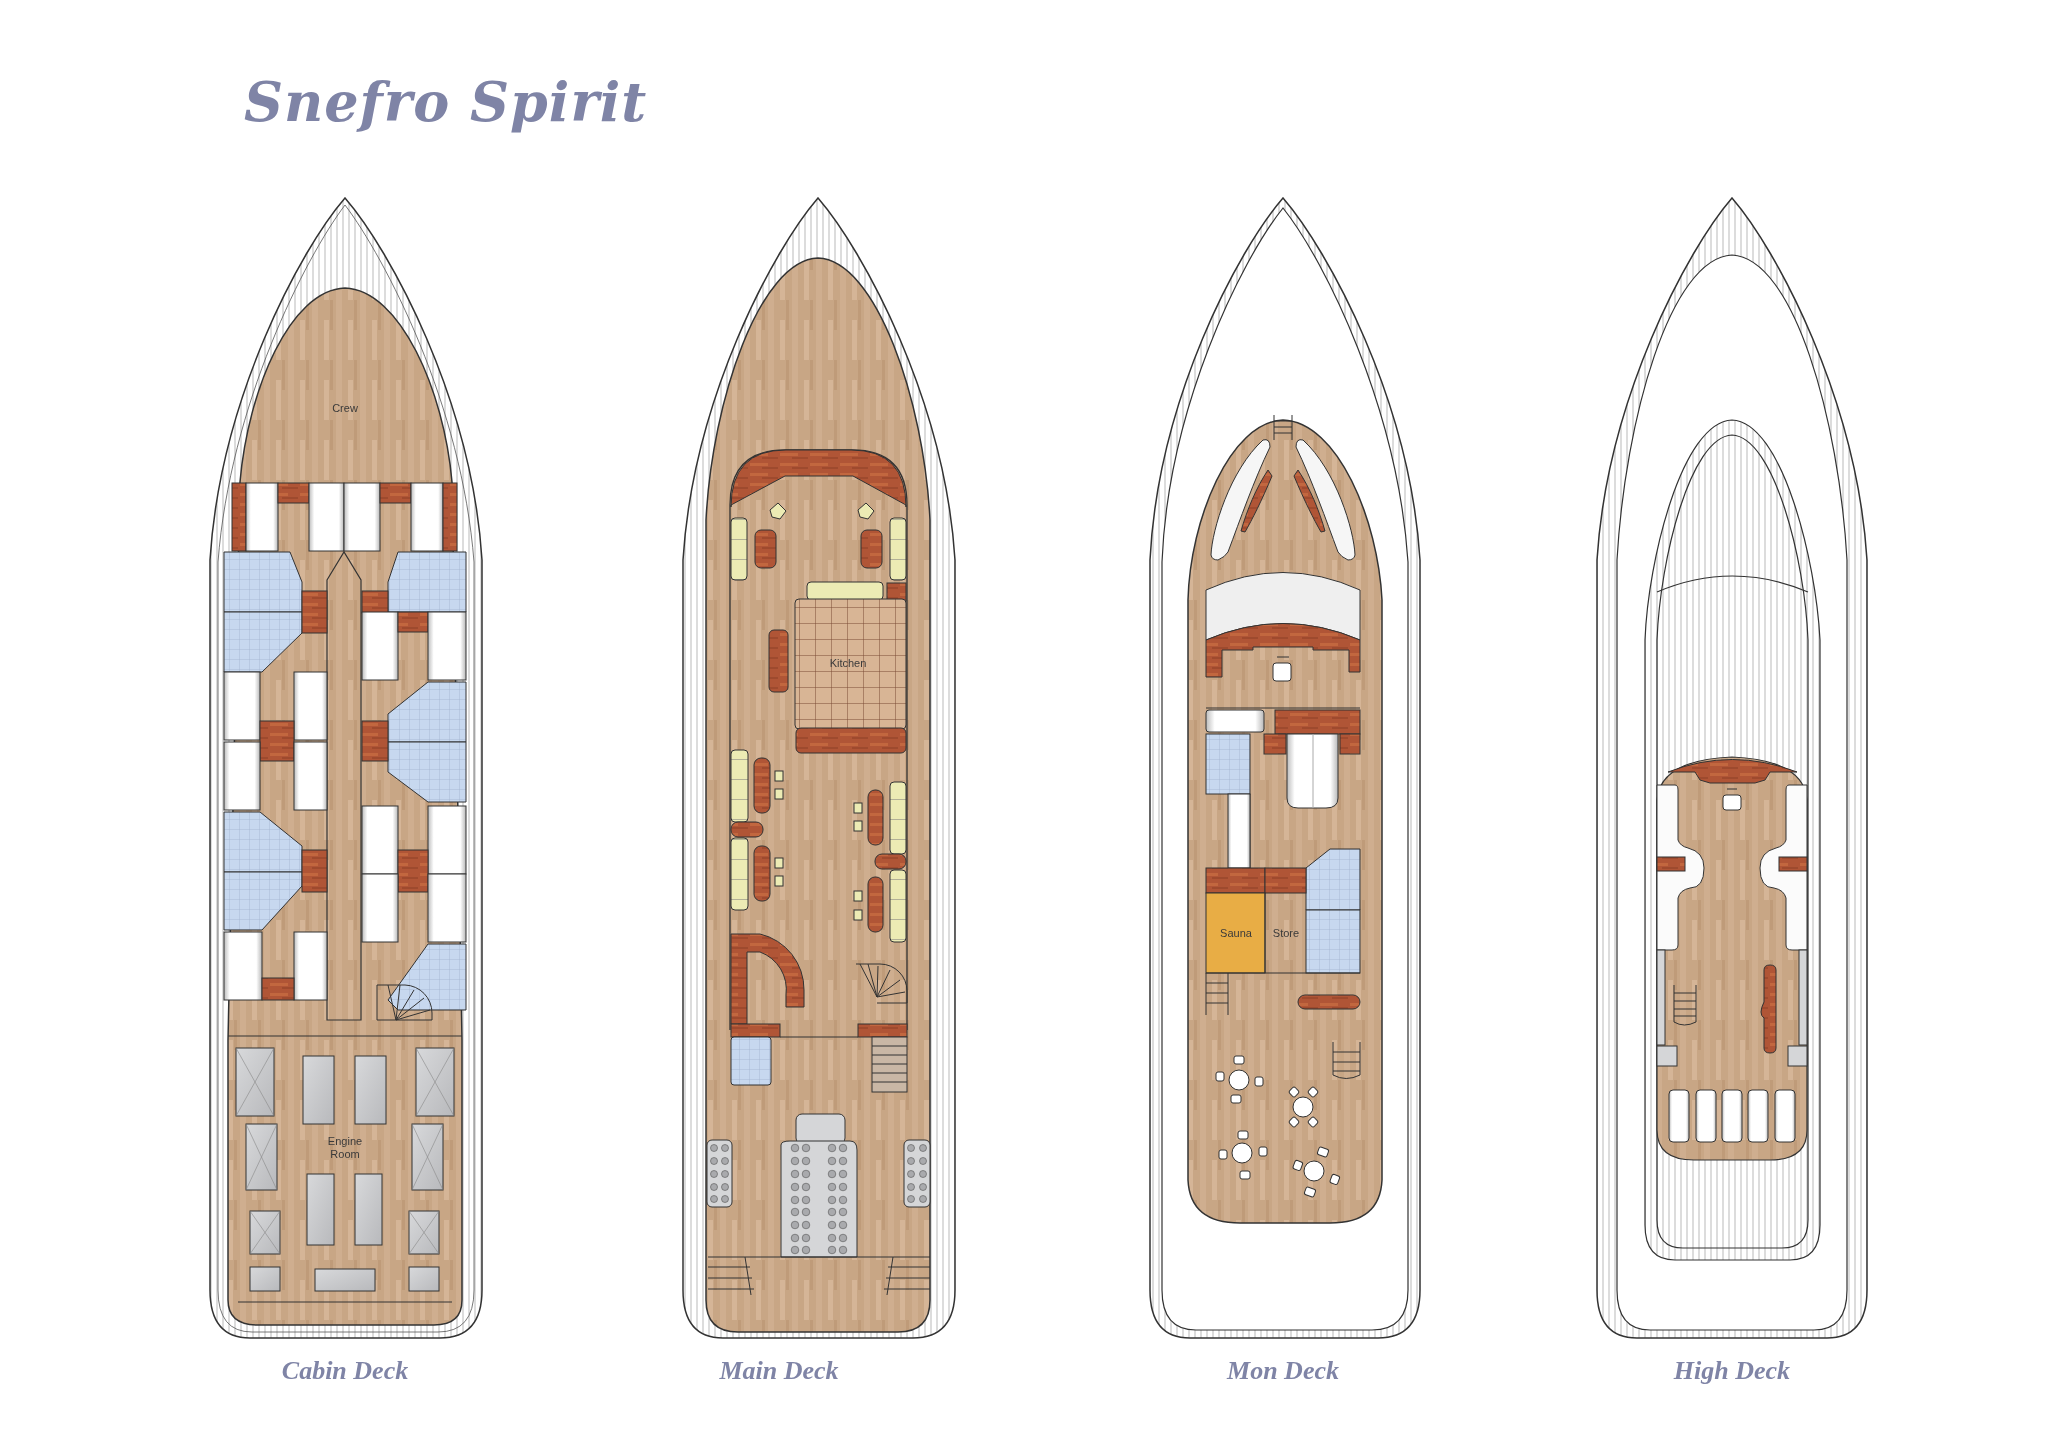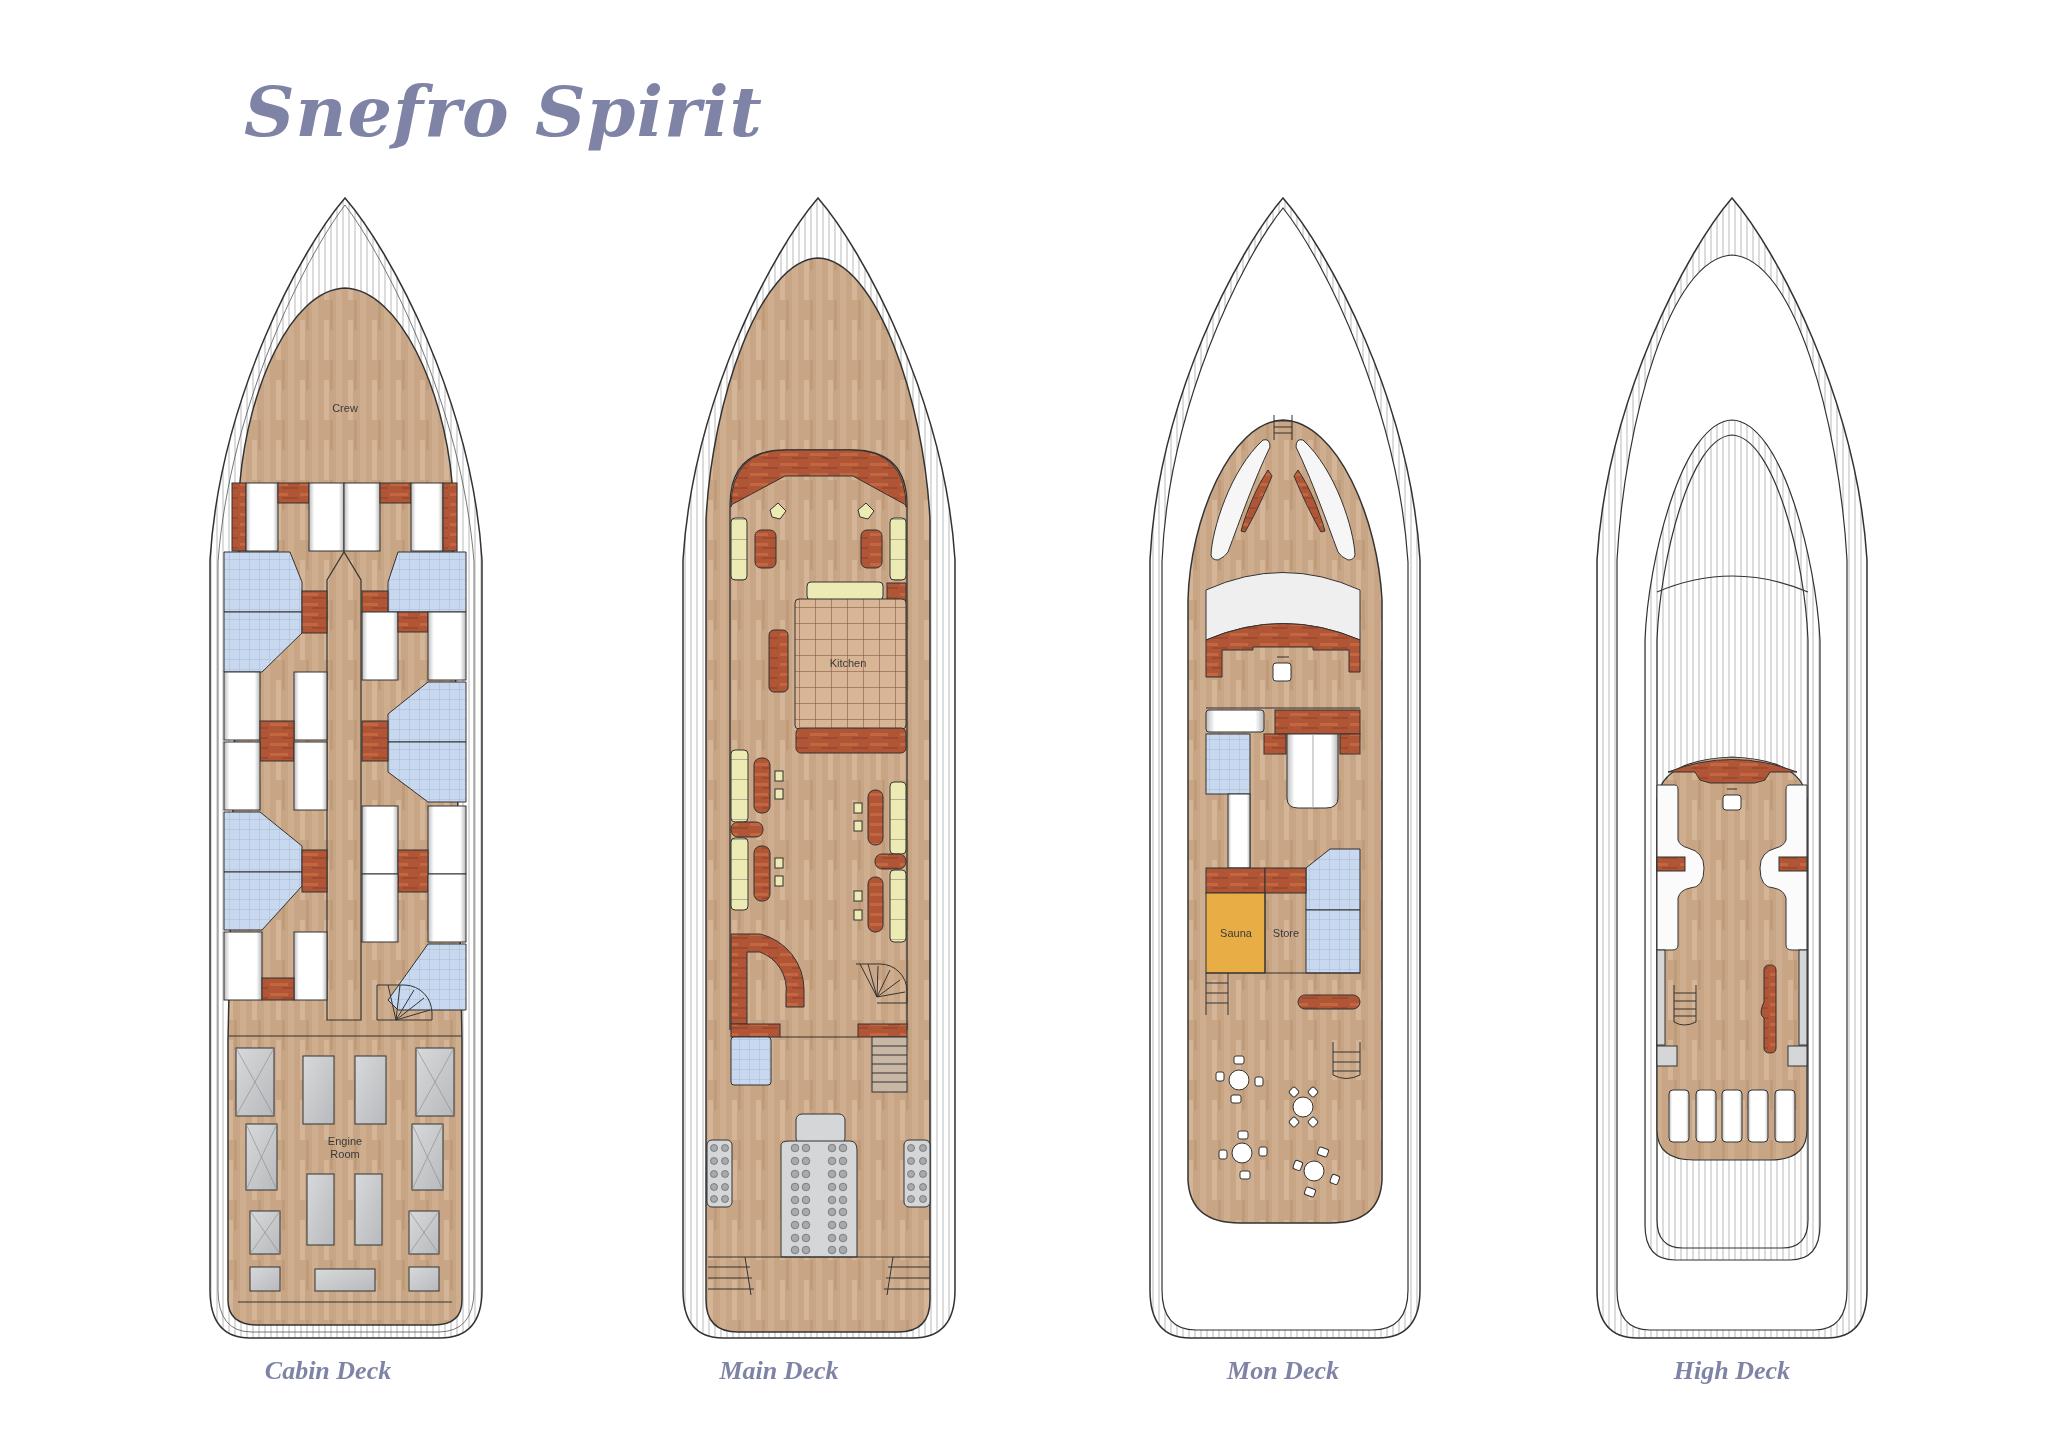--- a/index.html
+++ b/index.html
@@ -1,17 +1,17 @@
 <!DOCTYPE html>
 <html><head>
 <meta charset="utf-8">
 <style>
   html,body{margin:0;padding:0;background:#ffffff;}
   body{width:2048px;height:1448px;position:relative;overflow:hidden;font-family:"DejaVu Serif",serif;}
-  .title{position:absolute;left:244px;top:70px;font-family:"DejaVu Serif","Liberation Serif",serif;font-style:italic;font-weight:bold;font-size:70px;color:#7f84a6;letter-spacing:1px;}
+  .title{position:absolute;left:244px;top:70px;font-family:"DejaVu Serif","Liberation Serif",serif;font-style:italic;font-weight:bold;font-size:54px;color:#7f84a6;letter-spacing:1px;}
   .deck-label{position:absolute;top:1356px;width:300px;text-align:center;font-family:"Liberation Serif","DejaVu Serif",serif;font-style:italic;font-weight:bold;font-size:26px;color:#7f84a6;}
   svg.plan{position:absolute;left:0;top:0;}
   .room-label{font-family:"Liberation Sans","DejaVu Sans",sans-serif;font-size:11px;fill:#3a3a3a;}
 </style>
 </head>
 <body>
 
 <div class="title">Snefro Spirit</div>
 
 <svg class="plan" width="2048" height="1448" viewBox="0 0 2048 1448">
@@ -346,16 +346,16 @@
     <g fill="url(#bed)" stroke="#333">
       <rect x="1669" y="1090" width="20" height="52" rx="4"></rect>
       <rect x="1696" y="1090" width="20" height="52" rx="4"></rect>
       <rect x="1722" y="1090" width="20" height="52" rx="4"></rect>
       <rect x="1748" y="1090" width="20" height="52" rx="4"></rect>
       <rect x="1775" y="1090" width="20" height="52" rx="4"></rect>
     </g>
   </g>
 </svg>
 
-<div class="deck-label" style="left:178px;">Cabin Deck</div>
+<div class="deck-label" style="left:195px;">Cabin Deck</div>
 <div class="deck-label" style="left:629px;">Main Deck</div>
 <div class="deck-label" style="left:1133px;">Mon Deck</div>
 <div class="deck-label" style="left:1582px;">High Deck</div>
 
 </body></html>

